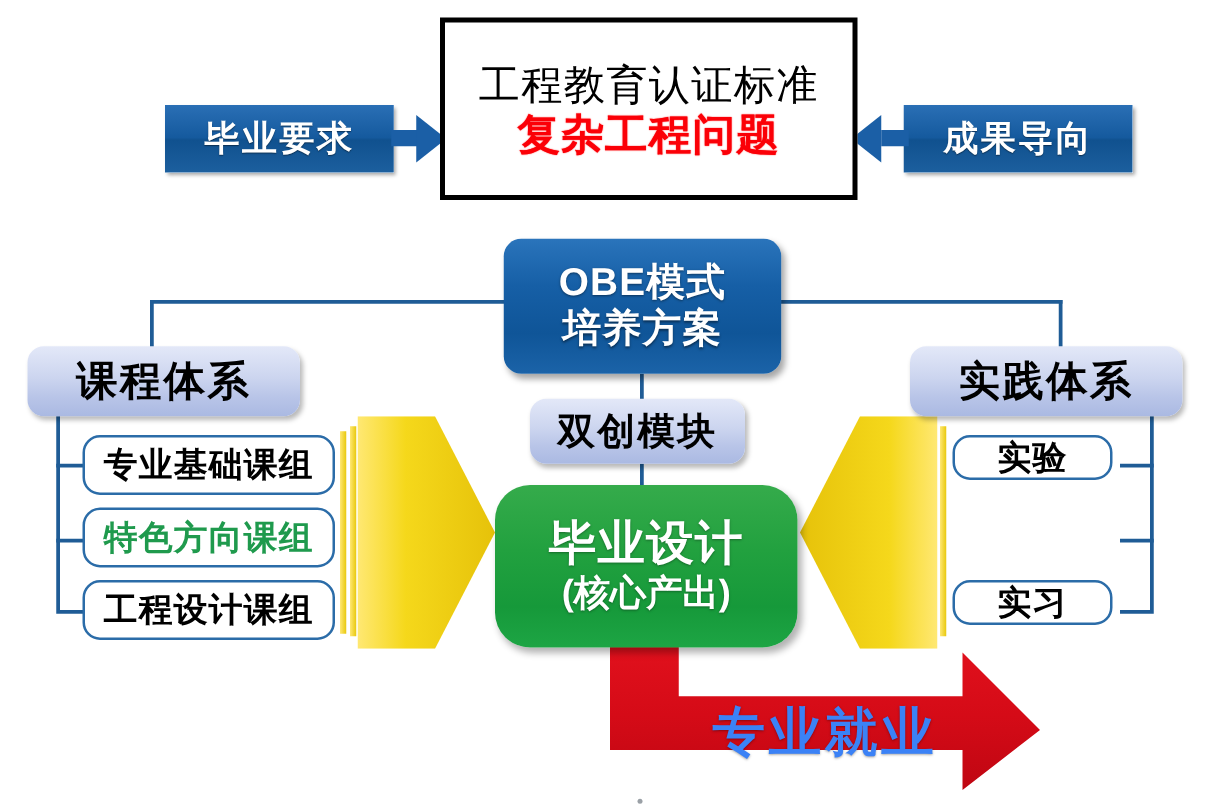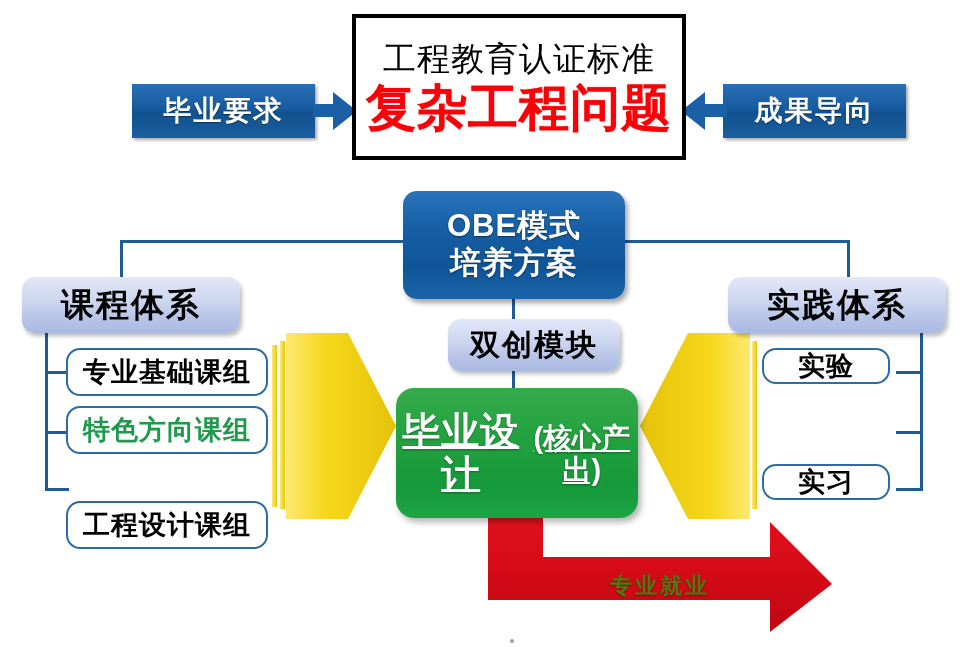--- a/index.html
+++ b/index.html
@@ -18,21 +18,21 @@
   #std-box{
     left:352px;top:14px;width:334px;height:146px;
     background:#ffffff;border:4px solid #000000;
     flex-direction:column;z-index:6;
   }
   #std-line1{
     font-size:33px;color:#000000;letter-spacing:1px;line-height:1.08;
     margin-top:3px;
   }
   #std-line2{
-    font-size:50px;color:#fb0007;font-weight:bold;line-height:1.1;
+    font-size:34px;color:#fb0007;font-weight:bold;line-height:1.1;
     margin-top:4px;letter-spacing:1px;
     text-shadow:0 0 1px #fb0007;
   }
 
   
   .blue-pill{
     background:linear-gradient(180deg,#2a6fb5 0%,#155a9e 48%,#10518f 52%,#1c5f9e 100%);
     color:#ffffff;font-weight:bold;font-size:28px;
     box-shadow:2px 2px 3px rgba(0,0,0,.35);
     letter-spacing:2px;
@@ -65,61 +65,60 @@
 
   
   .lav{
     background:linear-gradient(180deg,#e3e8f8 0%,#ccd5ef 45%,#b9c5e8 72%,#aab9e2 100%);
     border-radius:13px;color:#000000;font-weight:bold;
     box-shadow:2px 3px 4px rgba(0,0,0,.28);
     z-index:6;
   }
   #course-sys{left:22px;top:277px;width:218px;height:56px;font-size:33px;letter-spacing:2px;}
   #prac-sys{left:728px;top:277px;width:218px;height:56px;font-size:33px;letter-spacing:2px;}
-  #innov{left:448px;top:319px;width:172px;height:52px;font-size:30px;letter-spacing:2px;}
+  #innov{left:424px;top:319px;width:172px;height:52px;font-size:30px;letter-spacing:2px;}
 
   
   .wbox{
     background:#ffffff;border:2.5px solid #2b6ca8;border-radius:14px;
     color:#000000;font-weight:bold;font-size:27px;letter-spacing:1px;
     z-index:6;
   }
   .wbox.green{color:#1f9a4d;}
   .lw{left:66px;width:202px;height:48px;}
   .rw{left:762px;width:128px;height:36px;}
 
   
   #core{
     left:396px;top:388px;width:242px;height:130px;
     background:linear-gradient(180deg,#35ab4b 0%,#22a13f 40%,#16993a 75%,#1da544 100%);
-    border-radius:18px;color:#ffffff;font-weight:bold;
-    flex-direction:row;line-height:1.12;
+    border-radius:28px;color:#ffffff;font-weight:bold;
+    flex-direction:column;line-height:1.12;
     box-shadow:3px 4px 6px rgba(0,0,0,.3);
     text-shadow:0 1px 2px rgba(0,0,0,.35);
     z-index:7;
-    text-decoration:underline;
   }
   #core-l1{font-size:38px;letter-spacing:1px;}
   #core-l2{font-size:29px;margin-top:2px;}
 
   
   .ychev{z-index:5;}
   .ytxt{
     position:absolute;color:#ffffff;font-weight:bold;font-size:31px;
     writing-mode:vertical-rl;text-orientation:upright;letter-spacing:4px;
     text-shadow:0 1px 2px rgba(0,0,0,.25);
     display:flex;align-items:center;justify-content:center;
   }
   .ystripe{position:absolute;background:linear-gradient(90deg,#ffe873,#e8c80c);z-index:5;}
 
   
   #red-arrow{left:470px;top:512px;width:370px;height:125px;z-index:4;}
   #red-label{
     position:absolute;left:545px;top:566px;width:230px;height:40px;
-    color:#4d7c0f;font-weight:bold;font-size:22px;letter-spacing:3px;
+    color:#3b82f6;font-weight:bold;font-size:42px;letter-spacing:3px;
     display:flex;align-items:center;justify-content:center;
     text-shadow:0 1px 2px rgba(0,0,0,.35);z-index:8;
   }
 
   
   .ln{position:absolute;background:#1f5c96;z-index:2;}
   .lnv{width:3px;}
   .lnh{height:3px;}
   .dot{position:absolute;width:4px;height:4px;background:#9aa0a6;border-radius:50%;z-index:3;}
 </style>
@@ -154,21 +153,21 @@
 
   <div class="abs ctr lav" id="course-sys">课程体系</div>
 
   <div class="ln lnv" style="left:45px;top:333px;height:155px;"></div>
   <div class="ln lnh" style="left:45px;top:371px;width:24px;"></div>
   <div class="ln lnh" style="left:45px;top:431px;width:24px;"></div>
   <div class="ln lnh" style="left:45px;top:488px;width:24px;"></div>
 
   <div class="abs ctr wbox lw" style="top:348px;text-align:center;">专业基础课组</div>
   <div class="abs ctr wbox lw green" style="top:406px;">特色方向课组</div>
-  <div class="abs ctr wbox lw" style="top:464px;margin-top:37px;">工程设计课组</div>
+  <div class="abs ctr wbox lw" style="top:464px;">工程设计课组</div>
 
   <div class="ystripe" style="left:272px;top:345px;width:5px;height:162px;"></div>
   <div class="ystripe" style="left:280px;top:341px;width:5px;height:168px;"></div>
   <svg class="abs ychev" style="left:286px;top:333px;" width="110" height="186">
     <defs>
       <linearGradient id="ygL" x1="0" y1="0" x2="1" y2="0">
         <stop offset="0%" stop-color="#ffe873"></stop>
         <stop offset="35%" stop-color="#f5d81b"></stop>
         <stop offset="100%" stop-color="#e6c20a"></stop>
       </linearGradient>

